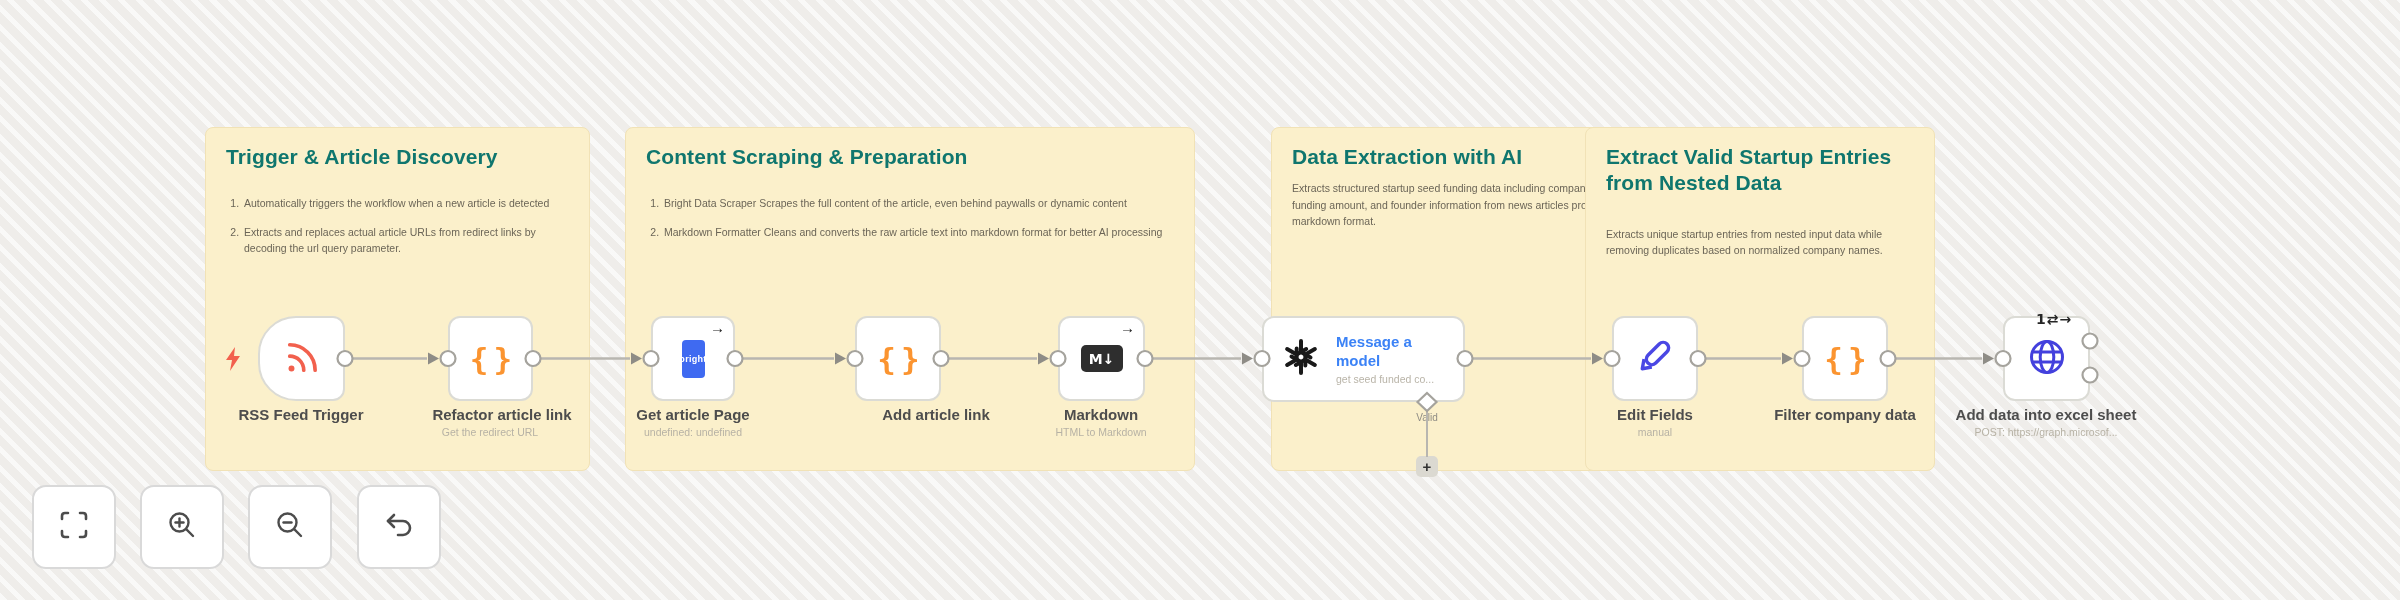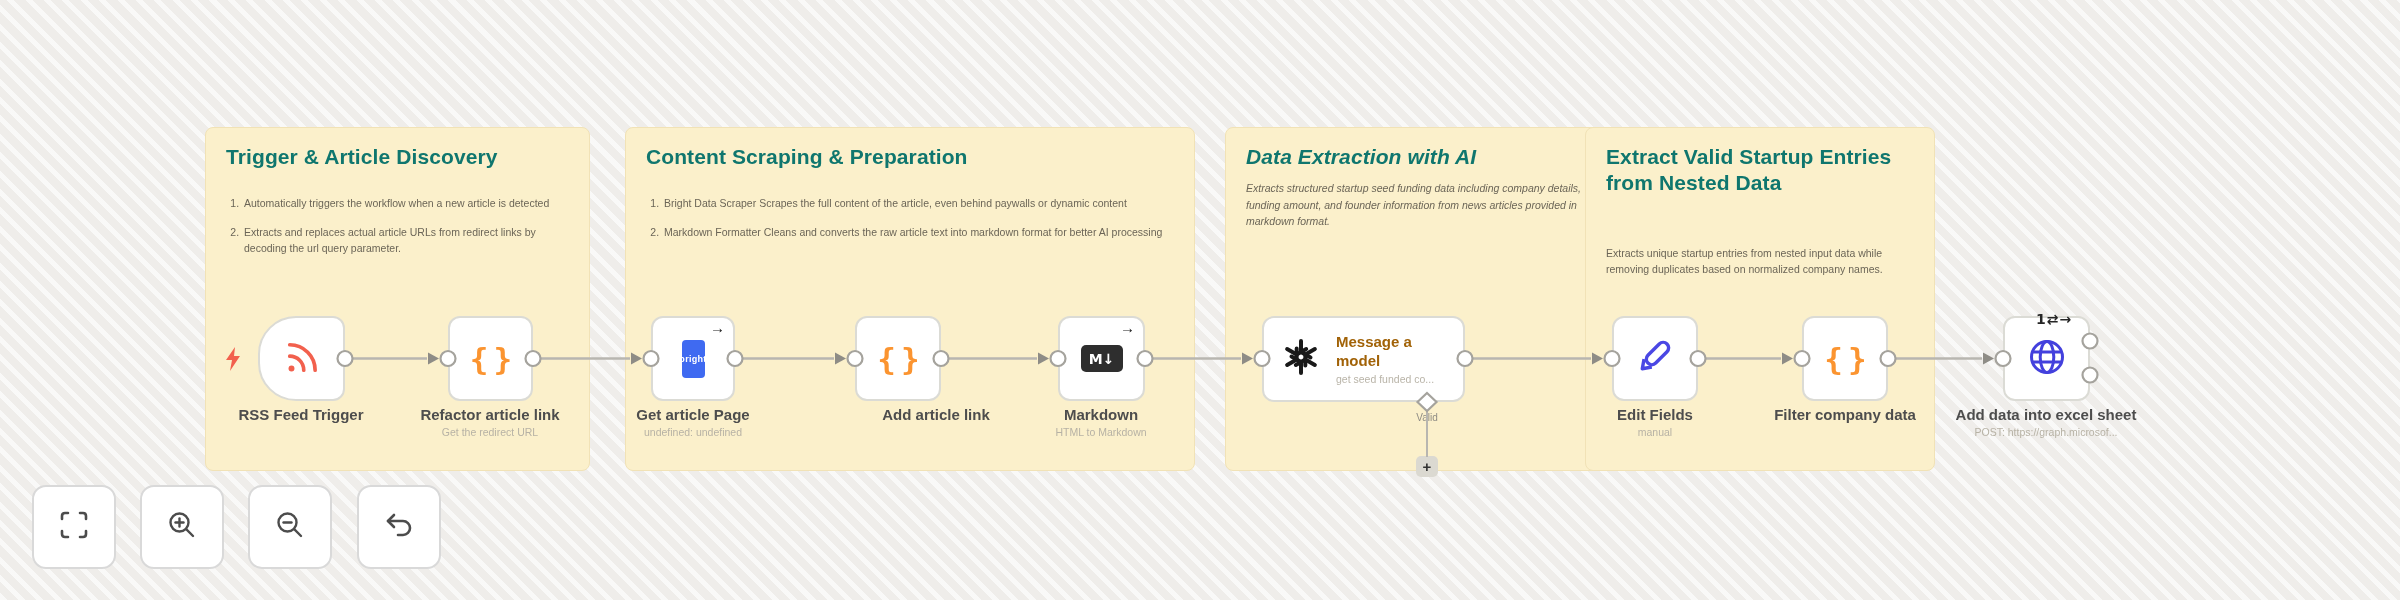--- a/index.html
+++ b/index.html
@@ -58,21 +58,21 @@
   .nlabel{
     position:absolute;top:406px;width:220px;transform:translateX(-50%);
     text-align:center;font-size:15px;font-weight:600;color:#4d4d4d;z-index:2;
   }
   .nsub{
     position:absolute;top:426px;width:220px;transform:translateX(-50%);
     text-align:center;font-size:10.5px;color:#b7b2a5;z-index:2;
   }
   .msg-node{justify-content:flex-start;padding-left:14px;}
   .msg-text{margin-left:12px;display:flex;flex-direction:column;}
-  .msg-title{font-size:15px;font-weight:600;color:#a16207;line-height:1.25;width:110px;}
+  .msg-title{font-size:15px;font-weight:600;color:#3b82f6;line-height:1.25;width:110px;}
   .msg-sub{font-size:10.5px;color:#b9b4a8;margin-top:2px;white-space:nowrap;}
   .tools-label{
     position:absolute;left:1427px;top:412px;transform:translateX(-50%);
     font-size:10px;color:#8f8c84;z-index:3;
   }
   .plus-btn{
     position:absolute;left:1416px;top:456px;width:22px;height:21px;
     background:#dBD9d1;border-radius:5px;color:#333;font-size:15px;font-weight:bold;
     display:flex;align-items:center;justify-content:center;z-index:3;
   }
@@ -100,28 +100,28 @@
   </div>
 
   <div class="sticky" style="left:625px;width:570px;">
     <h1>Content Scraping &amp; Preparation</h1>
     <ol>
       <li>Bright Data Scraper Scrapes the full content of the article, even behind paywalls or dynamic content</li>
       <li>Markdown Formatter Cleans and converts the raw article text into markdown format for better AI processing</li>
     </ol>
   </div>
 
-  <div class="sticky" style="left:1225px;width:380px;font-style:italic;">
+  <div class="sticky" style="left:1271px;width:380px;">
     <h1>Data Extraction with AI</h1>
     <p style="margin-top:10px;">Extracts structured startup seed funding data including company details, funding amount, and founder information from news articles provided in markdown format.</p>
   </div>
 
   <div class="sticky" style="left:1585px;width:350px;">
     <h1>Extract Valid Startup Entries from Nested Data</h1>
-    <p style="margin-top:48px;">Extracts unique startup entries from nested input data while removing duplicates based on normalized company names.</p>
+    <p style="margin-top:29px;">Extracts unique startup entries from nested input data while removing duplicates based on normalized company names.</p>
   </div>
 
 
   <div class="bolt">
     <svg width="22" height="26" viewBox="0 0 22 26">
       <polygon points="13,1 4,14 10,14 8,25 18,10 12,10" fill="#F2604D"></polygon>
     </svg>
   </div>
 
   <div class="node trigger" style="left:258px;width:87px;">
@@ -131,21 +131,21 @@
         <path d="M5 5a14.5 14.5 0 0 1 14.5 14.5"></path>
         <circle cx="6" cy="18.6" r="1.7" fill="#F2604D" stroke="none"></circle>
       </svg>
     </span>
   </div>
   <div class="nlabel" style="left:301px;">RSS Feed Trigger</div>
 
   <div class="node" style="left:448px;width:85px;">
     <span class="braces">{}</span>
   </div>
-  <div class="nlabel" style="left:490px;">Refactor article link</div>
+  <div class="nlabel" style="left:502px;">Refactor article link</div>
   <div class="nsub" style="left:490px;">Get the redirect URL</div>
 
   <div class="node" style="left:651px;width:84px;">
     <span class="corner-arrow">→</span>
     <span class="bright-icon">bright</span>
   </div>
   <div class="nlabel" style="left:693px;">Get article Page</div>
   <div class="nsub" style="left:693px;">undefined: undefined</div>
 
   <div class="node" style="left:855px;width:86px;">

